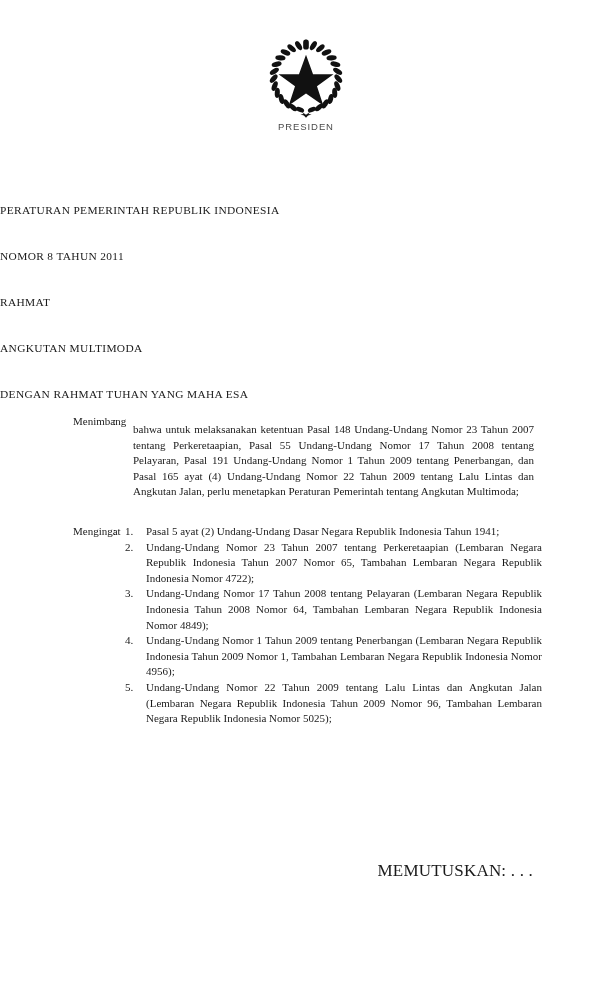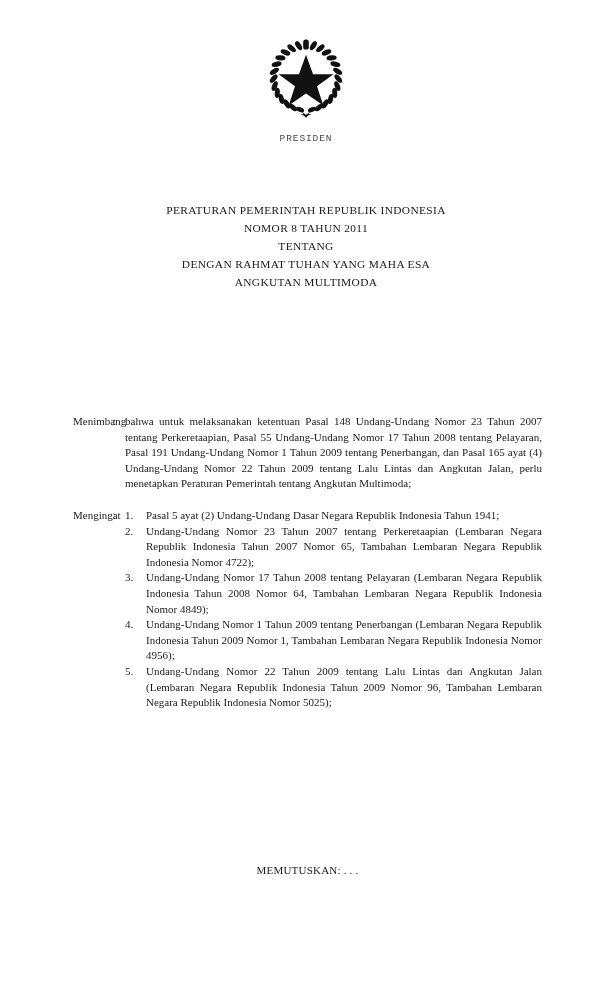--- a/index.html
+++ b/index.html
@@ -29,45 +29,45 @@
     right: 0;
     text-align: center;
   }
   .emblem {
     width: 82px;
     height: 82px;
     margin: 0 auto;
     display: block;
   }
   .emblem-caption {
-    margin-top: 13px;
-    font-family: Liberation Mono, monospace;
+    margin-top: 1px;
+    font-family: Liberation Sans, sans-serif;
     font-size: 9.5px;
     line-height: 11.5px;
     letter-spacing: 0.9px;
     color: #4a4a4a;
     text-align: center;
   }
   .emblem-caption div { white-space: nowrap; }
 
   
   .title-block {
     position: absolute;
     top: 203px;
     left: 0;
     right: 0;
-    text-align: center;
+    text-align: left;
   }
   .title-line {
     font-size: 11.4px;
     line-height: 14px;
     letter-spacing: 0.35px;
     white-space: nowrap;
   }
-  .t-gap-1 { margin-top: 4px; }
+  .t-gap-1 { margin-top: 32px; }
 
   
   .clauses {
     position: absolute;
     top: 414px;
     left: 73px;
     width: 469px;
   }
   .clause {
     position: relative;
@@ -92,21 +92,21 @@
   }
   .clause-body {
     flex: 1 1 auto;
     font-size: 11px;
     line-height: 15.6px;
     text-align: justify;
     text-justify: inter-word;
     hyphens: none;
   }
   .clause-body p {
-    margin: 0;
+    margin: 8px;
   }
 
   
   ol.law-list {
     margin: 0;
     padding: 0;
     list-style: none;
   }
   ol.law-list > li {
     position: relative;
@@ -119,24 +119,24 @@
     left: 0;
     top: 0;
     width: 17px;
     text-align: left;
   }
 
   
   .footer-line {
     position: absolute;
     top: 863px;
-    left: 73px;
+    left: 64px;
     width: 469px;
-    text-align: center;
-    font-size: 11px;
+    text-align: right;
+    font-size: 17px;
     line-height: 15.6px;
     letter-spacing: 0.2px;
   }
 </style>
 </head>
 <body>
 
 <div class="page">
 
   <div class="emblem-block">
@@ -186,23 +186,23 @@
       </g>
     </svg>
     <div class="emblem-caption">
       <div>PRESIDEN</div>
     </div>
   </div>
 
   <div class="title-block">
     <div class="title-line">PERATURAN PEMERINTAH REPUBLIK INDONESIA</div>
     <div class="title-line t-gap-1">NOMOR  8  TAHUN  2011</div>
-    <div class="title-line t-gap-1">TENTANG</div>
+    <div class="title-line t-gap-1">RAHMAT</div>
+    <div class="title-line t-gap-1">ANGKUTAN MULTIMODA</div>
     <div class="title-line t-gap-1">DENGAN RAHMAT TUHAN YANG MAHA ESA</div>
-    <div class="title-line t-gap-1">ANGKUTAN MULTIMODA</div>
   </div>
 
   <div class="clauses">
 
     <div class="clause">
       <div class="clause-label">Menimbang</div>
       <div class="clause-colon">:</div>
       <div class="clause-body">
         <p>bahwa untuk melaksanakan ketentuan Pasal 148 Undang-Undang Nomor 23 Tahun 2007 tentang Perkeretaapian, Pasal 55 Undang-Undang Nomor 17 Tahun 2008 tentang Pelayaran, Pasal 191 Undang-Undang Nomor 1 Tahun 2009 tentang Penerbangan, dan Pasal 165 ayat (4) Undang-Undang Nomor 22 Tahun 2009 tentang Lalu Lintas dan Angkutan Jalan, perlu menetapkan Peraturan Pemerintah tentang Angkutan Multimoda;</p>
       </div>

